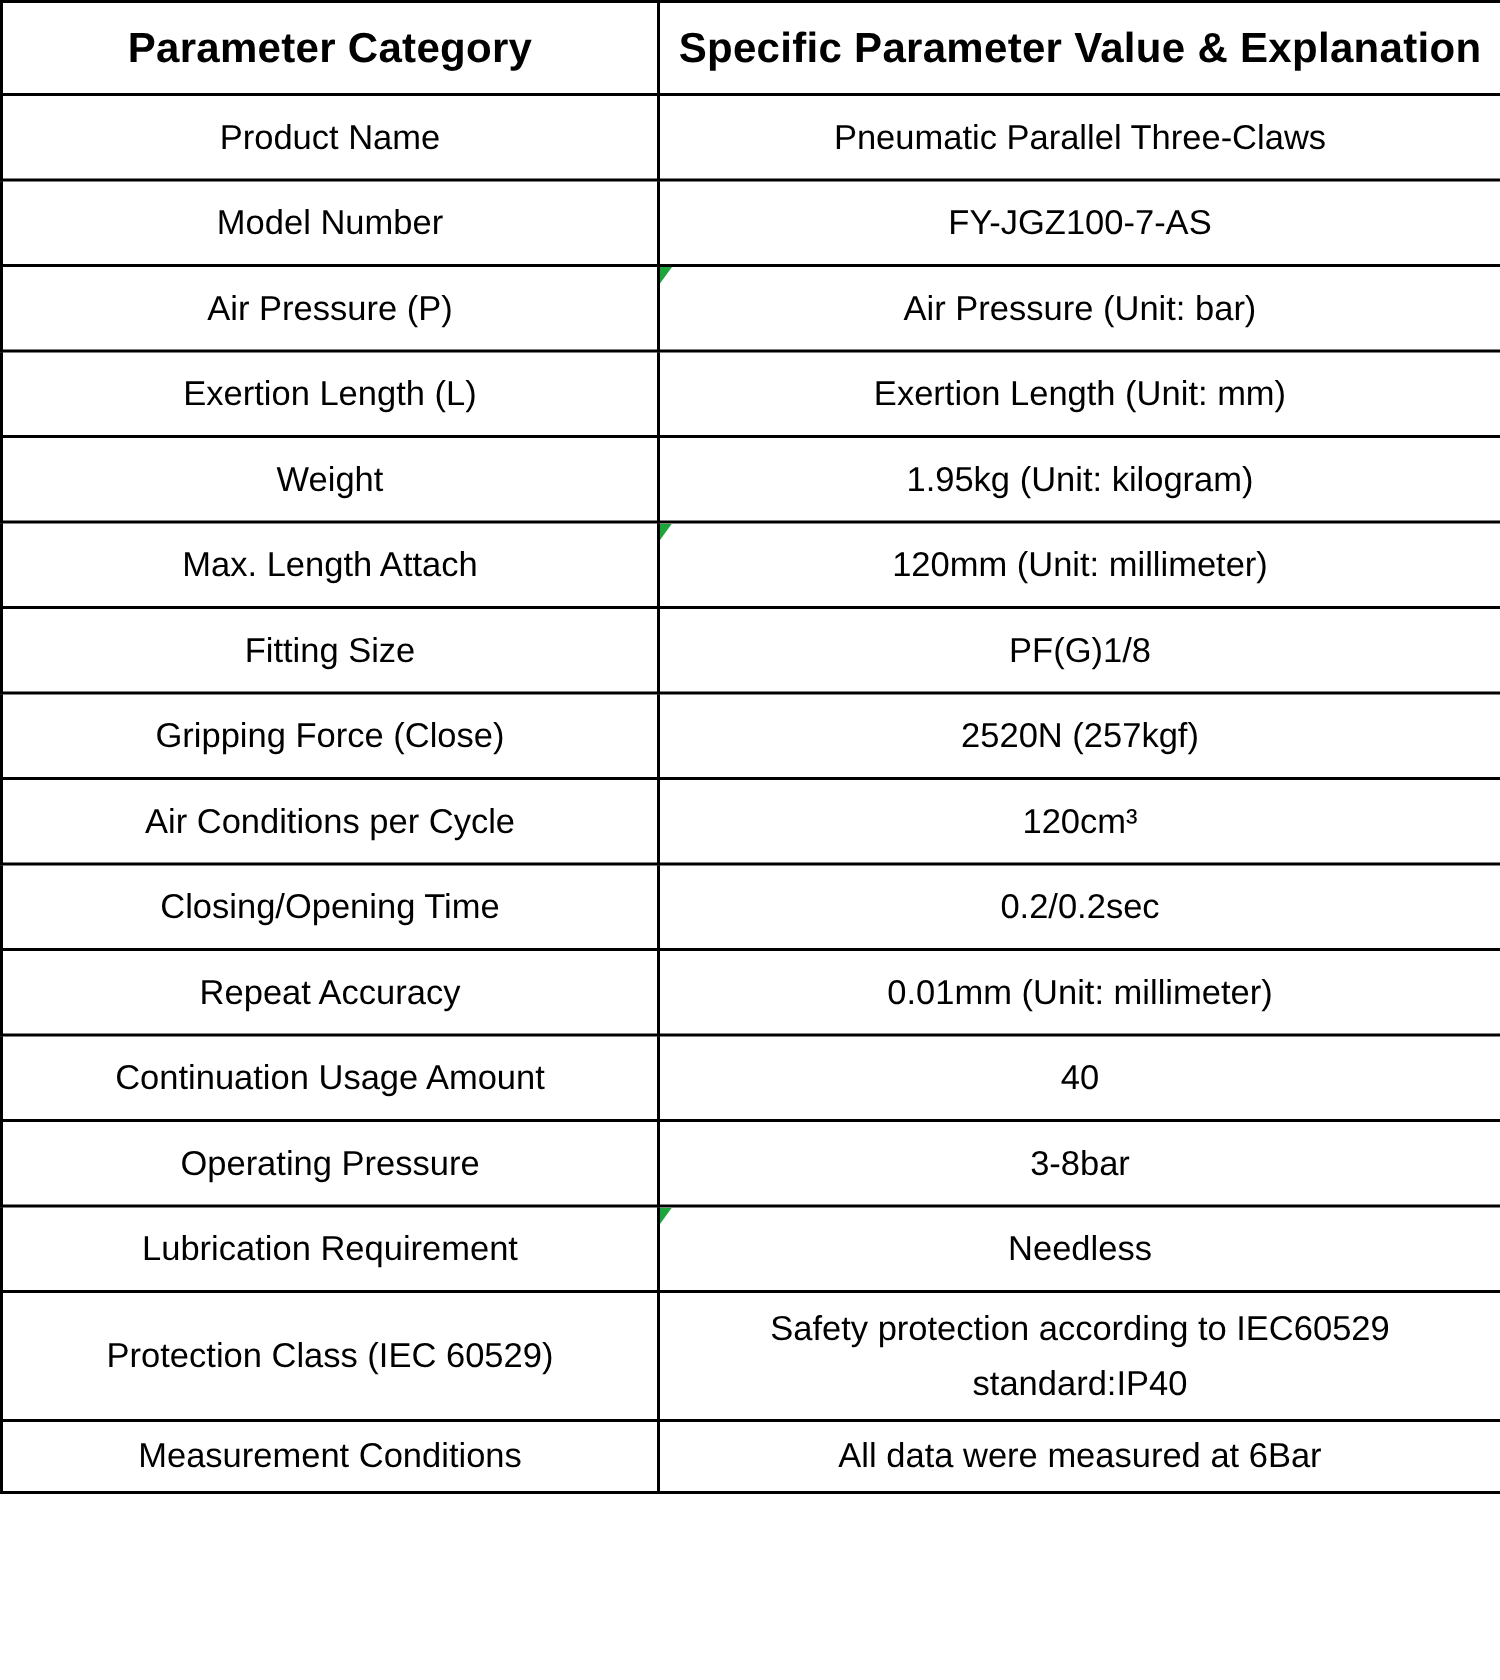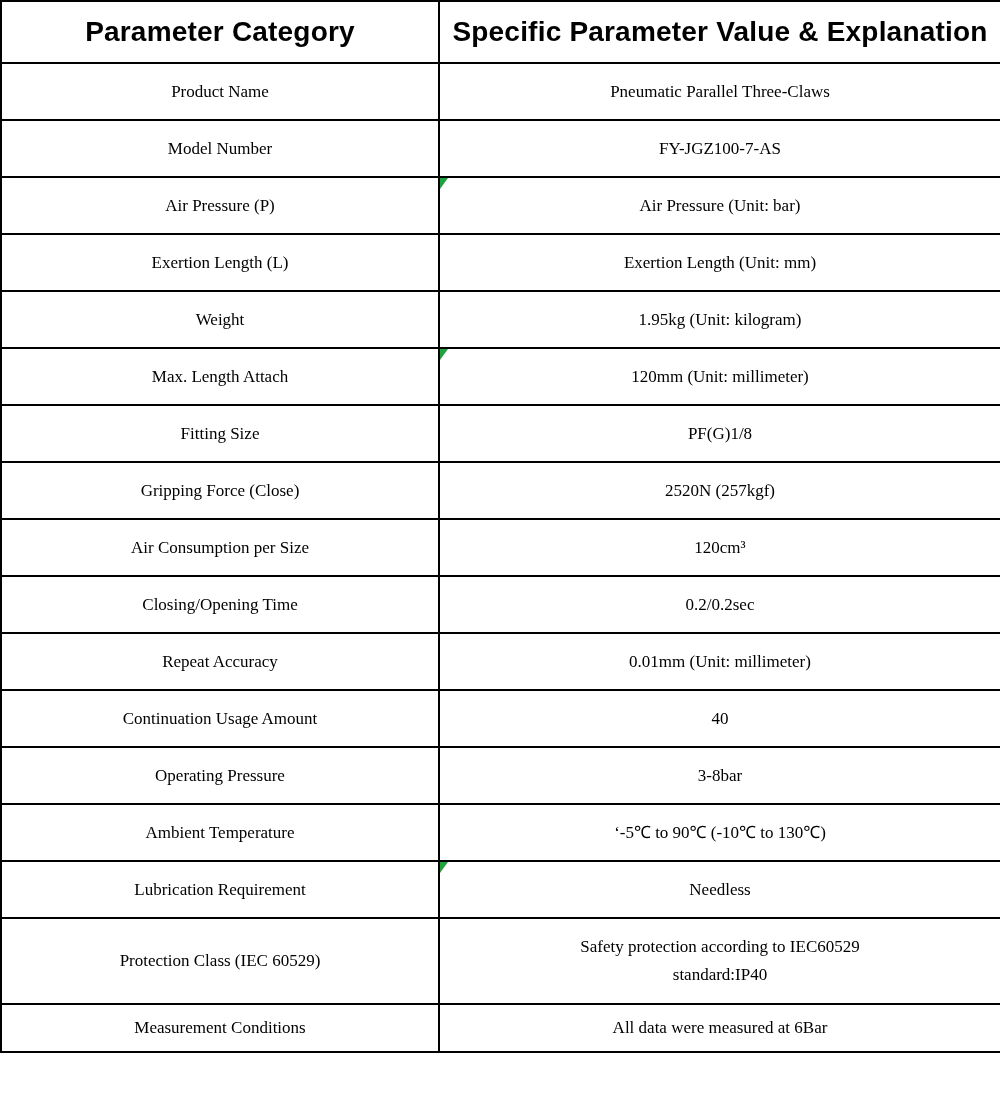--- a/index.html
+++ b/index.html
@@ -35,23 +35,22 @@
   table.spec-table thead tr { height: 62px; }
   table.spec-table tbody tr { height: 57px; }
   table.spec-table tbody tr.tall { height: 86px; margin-left: 24px; }
   table.spec-table tbody tr:last-child { height: 48px; }
   table.spec-table th {
     font-size: 28px;
     font-weight: bold;
     letter-spacing: 0.2px;
   }
   table.spec-table td {
-    font-size: 17px;
+    font-size: 23px;
     font-weight: normal;
-    font-family: Liberation Serif, serif;
   }
   td.left {
     text-align: left;
     padding-left: 6px;
   }
   td .cell-text {
     white-space: pre-line;
     line-height: 1.62;
   }
   .flag {
@@ -112,44 +111,40 @@
         </tr>
         <tr>
           <td><span class="cell-text">Fitting Size</span></td>
           <td><span class="cell-text">PF(G)1/8</span></td>
         </tr>
         <tr>
           <td><span class="cell-text">Gripping Force (Close)</span></td>
           <td><span class="cell-text">2520N (257kgf)</span></td>
         </tr>
         <tr>
-          <td><span class="cell-text">Air Consumption per Size</span></td>
+          <td><span class="cell-text">Air Conditions per Cycle</span></td>
           <td><span class="cell-text">120cm³</span></td>
         </tr>
         <tr>
           <td><span class="cell-text">Closing/Opening Time</span></td>
           <td><span class="cell-text">0.2/0.2sec</span></td>
         </tr>
         <tr>
           <td><span class="cell-text">Repeat Accuracy</span></td>
           <td><span class="cell-text">0.01mm (Unit: millimeter)</span></td>
         </tr>
         <tr>
           <td><span class="cell-text">Continuation Usage Amount</span></td>
           <td><span class="cell-text">40</span></td>
         </tr>
         <tr>
           <td><span class="cell-text">Operating Pressure</span></td>
           <td><span class="cell-text">3-8bar</span></td>
         </tr>
         <tr>
-          <td><span class="cell-text">Ambient Temperature</span></td>
-          <td><span class="cell-text">‘-5℃ to 90℃ (-10℃ to 130℃)</span></td>
-        </tr>
-        <tr>
           <td><span class="cell-text">Lubrication Requirement</span></td>
           <td><span class="flag"></span><span class="cell-text">Needless</span></td>
         </tr>
         <tr class="tall">
           <td><span class="cell-text">Protection Class (IEC 60529)</span></td>
           <td class="left"><span class="cell-text">Safety protection according to IEC60529
 standard:IP40</span></td>
         </tr>
         <tr>
           <td><span class="cell-text">Measurement Conditions</span></td>

